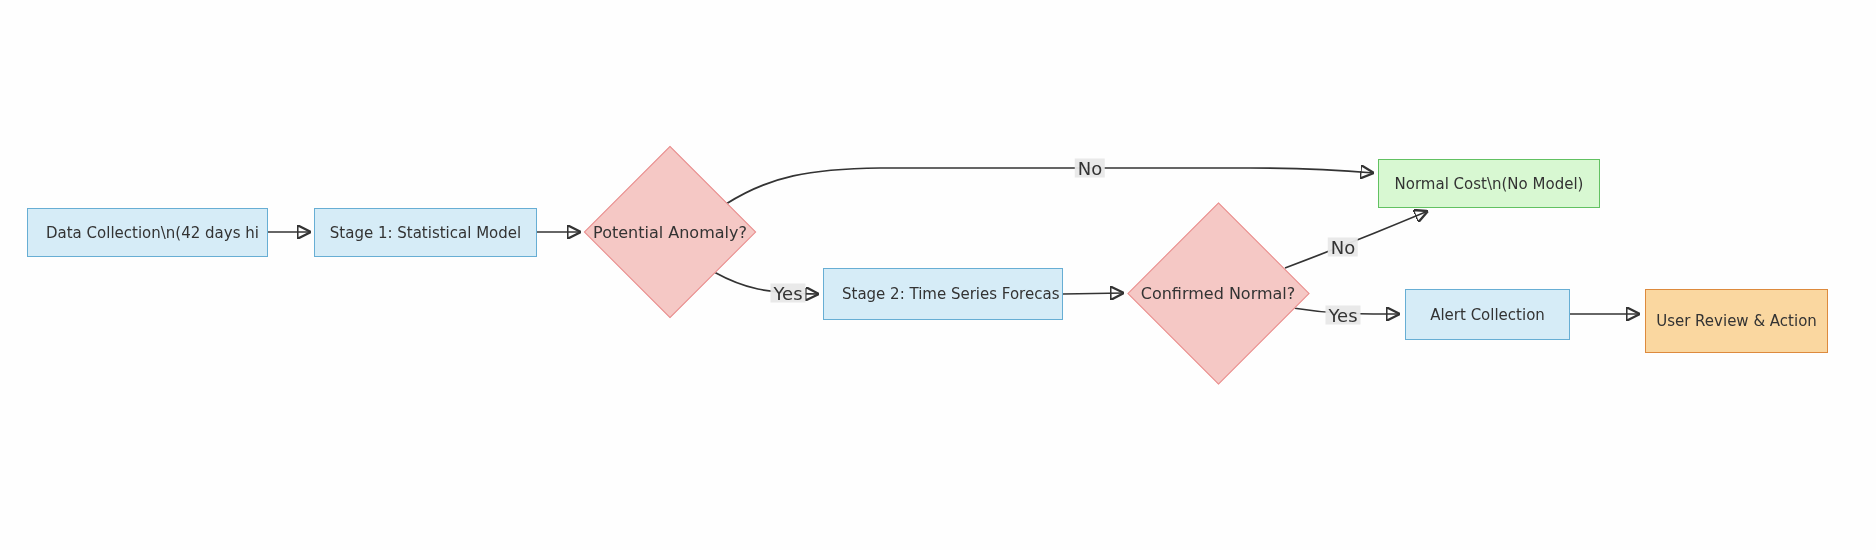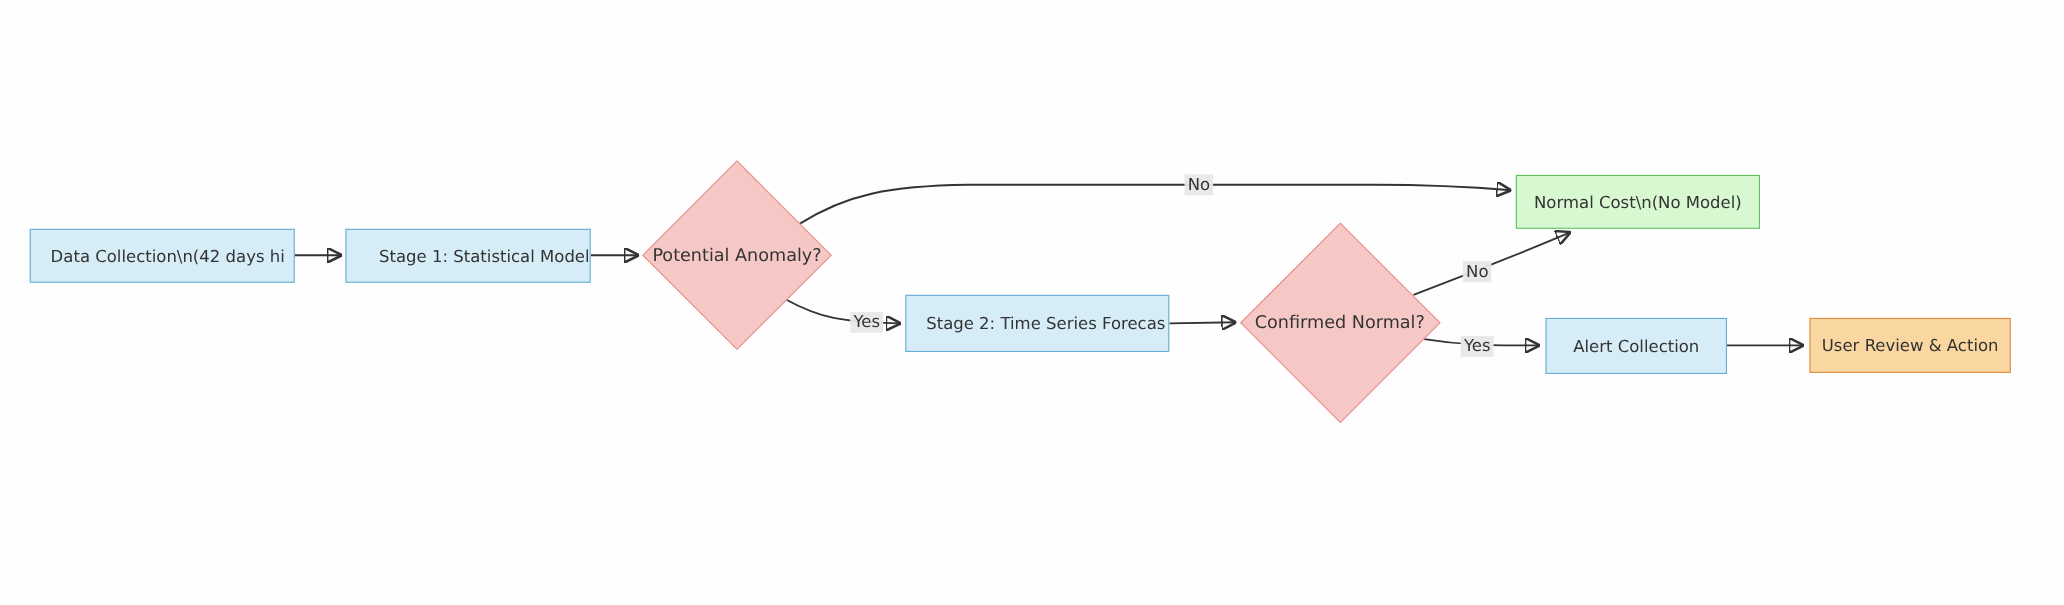--- a/index.html
+++ b/index.html
@@ -57,21 +57,21 @@
     transform: translate(-50%, -50%);
     font-size: 16px;
     color: #333333;
     white-space: nowrap;
   }
   .edge-label {
     position: absolute;
     transform: translate(-50%, -50%);
     background: rgba(232,232,232,0.95);
     color: #333333;
-    font-size: 15px;
+    font-size: 18px;
     padding: 0 3px;
     line-height: 19px;
     white-space: nowrap;
   }
 </style>
 </head>
 <body>
 
 <div class="canvas">
 
@@ -88,37 +88,37 @@
     <path d="M1063,294 L1124,293" marker-end="url(#arrow)"></path>
     <path d="M1285,268 C1330,251 1390,227 1428,211" marker-end="url(#arrow)"></path>
     <path d="M1293,308 C1330,314 1355,314 1400,314" marker-end="url(#arrow)"></path>
     <path d="M1570,314 L1640,314" marker-end="url(#arrow)"></path>
   </svg>
 
   <div class="node process clip" style="left:27px; top:208px; width:241px; height:49px;">
     <span>Data Collection\n(42 days hi</span>
   </div>
 
-  <div class="node process" style="left:314px; top:208px; width:223px; height:49px;justify-content:flex-end;">
+  <div class="node process" style="left:314px; top:208px; width:223px; height:49px;">
     <span>Stage 1: Statistical Model</span>
   </div>
 
   <div class="node process clip" style="left:823px; top:268px; width:240px; height:52px; ">
     <span>Stage 2: Time Series Forecas</span>
   </div>
 
   <div class="node success" style="left:1378px; top:159px; width:222px; height:49px;">
     <span>Normal Cost\n(No Model)</span>
   </div>
 
   <div class="node process" style="left:1405px; top:289px; width:165px; height:51px;">
     <span>Alert Collection</span>
   </div>
 
-  <div class="node action" style="left:1645px; top:289px; width:183px; height:50px;">
+  <div class="node action" style="left:1645px; top:289px; width:183px; height:64px;">
     <span>User Review &amp; Action</span>
   </div>
 
   <div class="diamond-shape" style="left:609px; top:171px; width:122px; height:122px;"></div>
   <div class="diamond-label" style="left:670px; top:232px;">Potential Anomaly?</div>
 
   <div class="diamond-shape" style="left:1154px; top:229px; width:129px; height:129px;"></div>
   <div class="diamond-label" style="left:1218px; top:293px;">Confirmed Normal?</div>
 
   <div class="edge-label" style="left:1090px; top:168px;">No</div>

